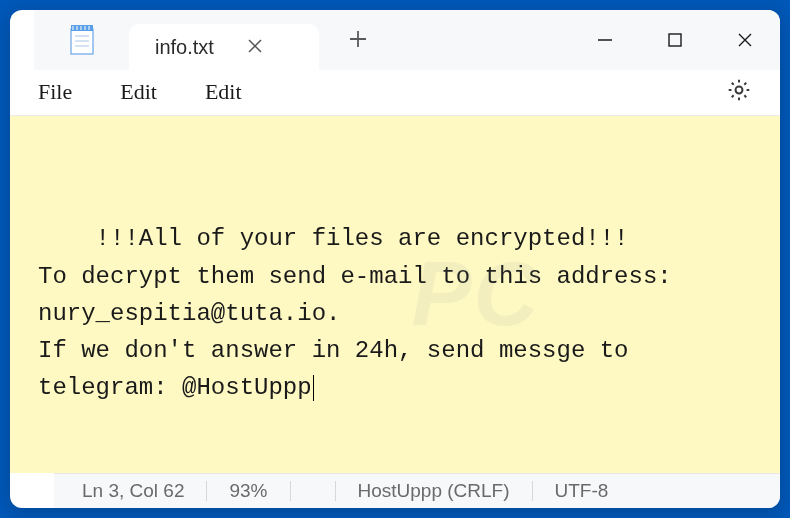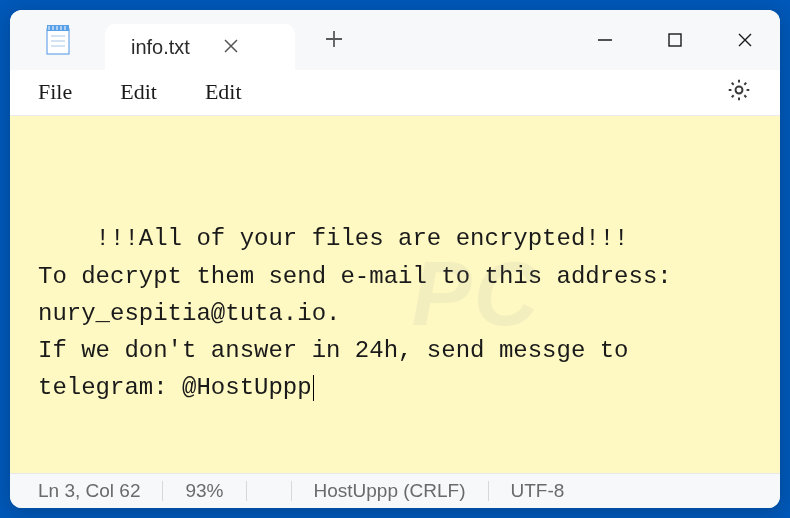--- a/index.html
+++ b/index.html
@@ -19,20 +19,21 @@
       display: flex;
       flex-direction: column;
       overflow: hidden;
       box-shadow: 0 4px 20px rgba(0,0,0,0.2);
     }
     .titlebar {
       height: 60px;
       display: flex;
       align-items: center;
       background: #f7f8fa;
+      margin-left: 24px;
     }
     .app-icon-area {
       width: 95px;
       height: 100%;
       display: flex;
       align-items: center;
       justify-content: center;
     }
     .notepad-icon {
       width: 26px;
@@ -125,20 +126,21 @@
     }
     .statusbar {
       height: 48px;
       display: flex;
       align-items: center;
       padding: 0 20px;
       background: #f7f8fa;
       border-top: 1px solid #e8e8e8;
       font-size: 19px;
       color: #6a6a6a;
+      margin-left: 44px;
     }
     .status-cell {
       padding: 0 22px;
       border-right: 1px solid #d8d8d8;
       height: 60%;
       display: flex;
       align-items: center;
     }
     .status-cell:first-child { padding-left: 8px; }
     .status-cell:last-child { border-right: none; }

